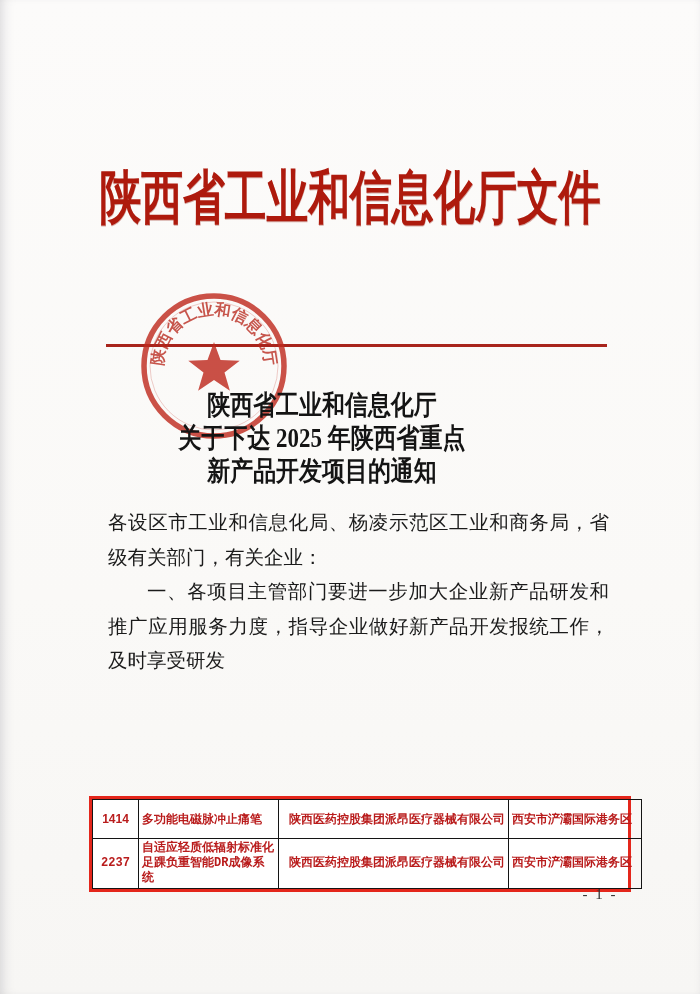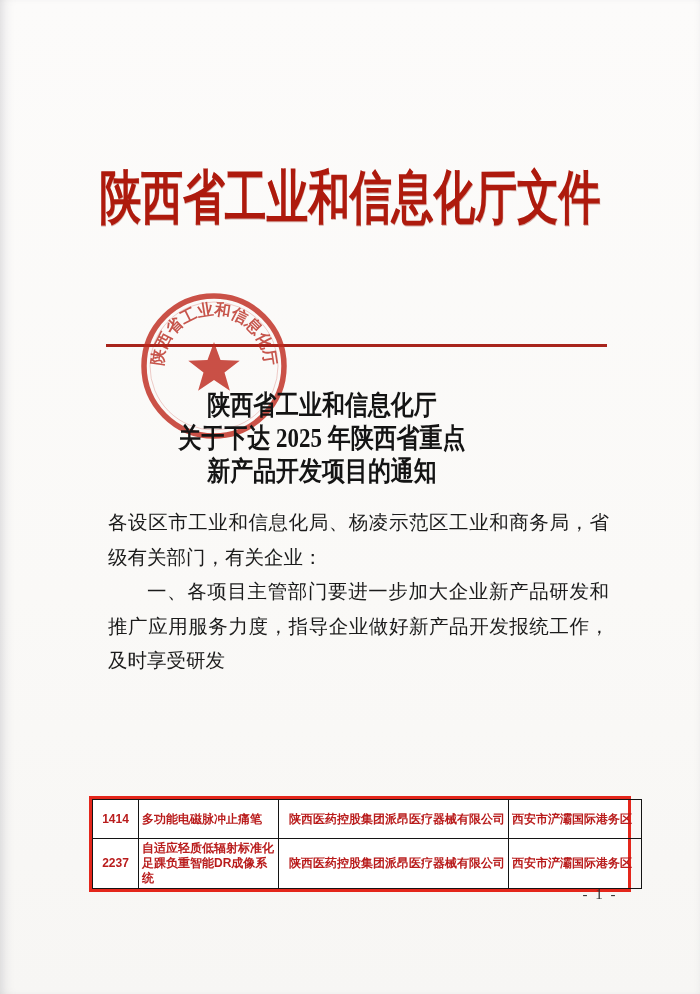--- a/index.html
+++ b/index.html
@@ -46,21 +46,21 @@
     font-family:"Liberation Sans","DejaVu Sans",sans-serif;
     font-size:12px;font-weight:700;color:#b91c1c;
     padding:2px 3px;line-height:1.25;vertical-align:middle;
     overflow:hidden;
   }
   td.c-no{width:39px;text-align:center;}
   td.c-prod{width:133px;text-align:left;}
   td.c-comp{width:223px;text-align:right;white-space:nowrap;}
   td.c-dist{width:126px;text-align:left;white-space:nowrap;margin-left:44px;}
   tr.r1 td{height:34px;}
-  tr.r2 td{height:44px;}
+  tr.r2 td{height:44px;font-family:Liberation Mono, monospace;}
   .page-number{
     position:absolute;top:886px;left:552px;width:96px;text-align:center;
     font-size:15px;color:#333;letter-spacing:2px;
   }
 </style>
 </head>
 <body>
 
 <div class="page">
 

